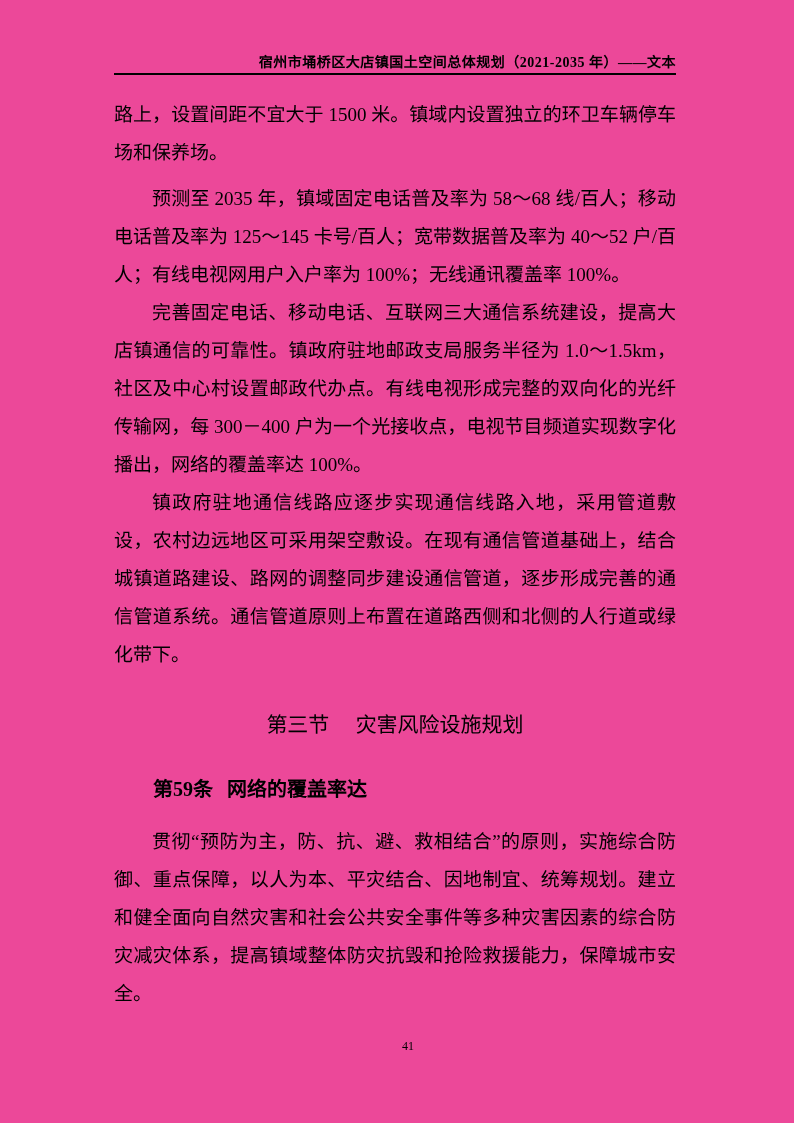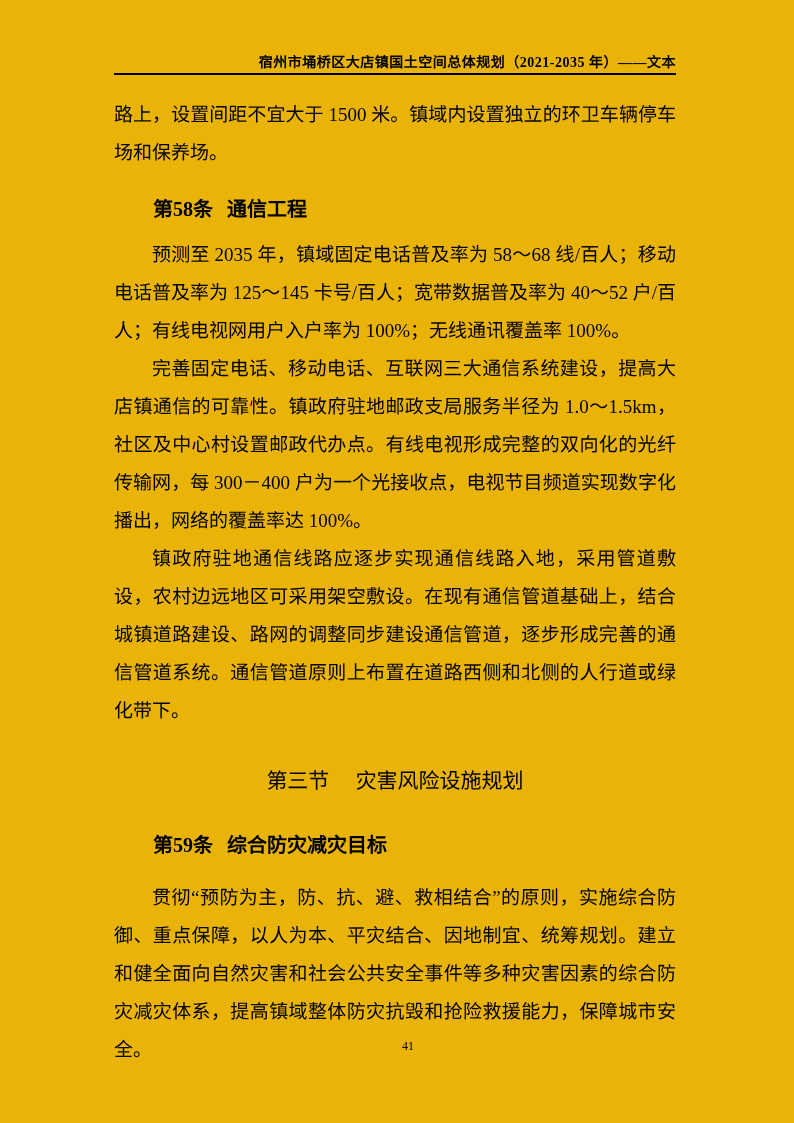--- a/index.html
+++ b/index.html
@@ -1,21 +1,21 @@
 <!DOCTYPE html>
 <html lang="zh-CN"><head>
 <meta charset="utf-8">
 <style>
   html, body { margin: 0; padding: 0; background: #ffffff; }
   .page {
     position: relative;
     width: 794px;
     height: 1123px;
     margin: 0 auto;
-    background: #eab308;
+    background: #ec4899;
     box-sizing: border-box;
     padding: 54px 118px 0 114px;
     font-family: "Liberation Serif", "DejaVu Serif", serif;
     color: #000000;
     overflow: hidden;
   }
   .running-header {
     text-align: right;
     font-size: 14px;
     font-weight: bold;
@@ -70,38 +70,34 @@
 <body>
 
 <div class="page">
 
   <div class="running-header">
     <span>宿州市埇桥区大店镇国土空间总体规划（2021-2035 年）——文本</span>
   </div>
 
   <p class="para continuation">路上，设置间距不宜大于 1500 米。镇域内设置独立的环卫车辆停车场和保养场。</p>
 
-  <h3 class="article-heading">
-    <span>第58条</span>
-    <span class="heading-title">通信工程</span>
-  </h3>
 
   <p class="para mt16">预测至 2035 年，镇域固定电话普及率为 58～68 线/百人；移动电话普及率为 125～145 卡号/百人；宽带数据普及率为 40～52 户/百人；有线电视网用户入户率为 100%；无线通讯覆盖率 100%。</p>
 
   <p class="para">完善固定电话、移动电话、互联网三大通信系统建设，提高大店镇通信的可靠性。镇政府驻地邮政支局服务半径为 1.0～1.5km，社区及中心村设置邮政代办点。有线电视形成完整的双向化的光纤传输网，每 300－400 户为一个光接收点，电视节目频道实现数字化播出，网络的覆盖率达 100%。</p>
 
   <p class="para">镇政府驻地通信线路应逐步实现通信线路入地，采用管道敷设，农村边远地区可采用架空敷设。在现有通信管道基础上，结合城镇道路建设、路网的调整同步建设通信管道，逐步形成完善的通信管道系统。通信管道原则上布置在道路西侧和北侧的人行道或绿化带下。</p>
 
   <h2 class="section-heading">
     <span>第三节</span>
     <span class="section-title">灾害风险设施规划</span>
   </h2>
 
   <h3 class="article-heading mt25">
     <span>第59条</span>
-    <span class="heading-title">综合防灾减灾目标</span>
+    <span class="heading-title">网络的覆盖率达</span>
   </h3>
 
   <p class="para mt15">贯彻“预防为主，防、抗、避、救相结合”的原则，实施综合防御、重点保障，以人为本、平灾结合、因地制宜、统筹规划。建立和健全面向自然灾害和社会公共安全事件等多种灾害因素的综合防灾减灾体系，提高镇域整体防灾抗毁和抢险救援能力，保障城市安全。</p>
 
   <div class="page-number">41</div>
 
 </div>
 
 </body></html>

